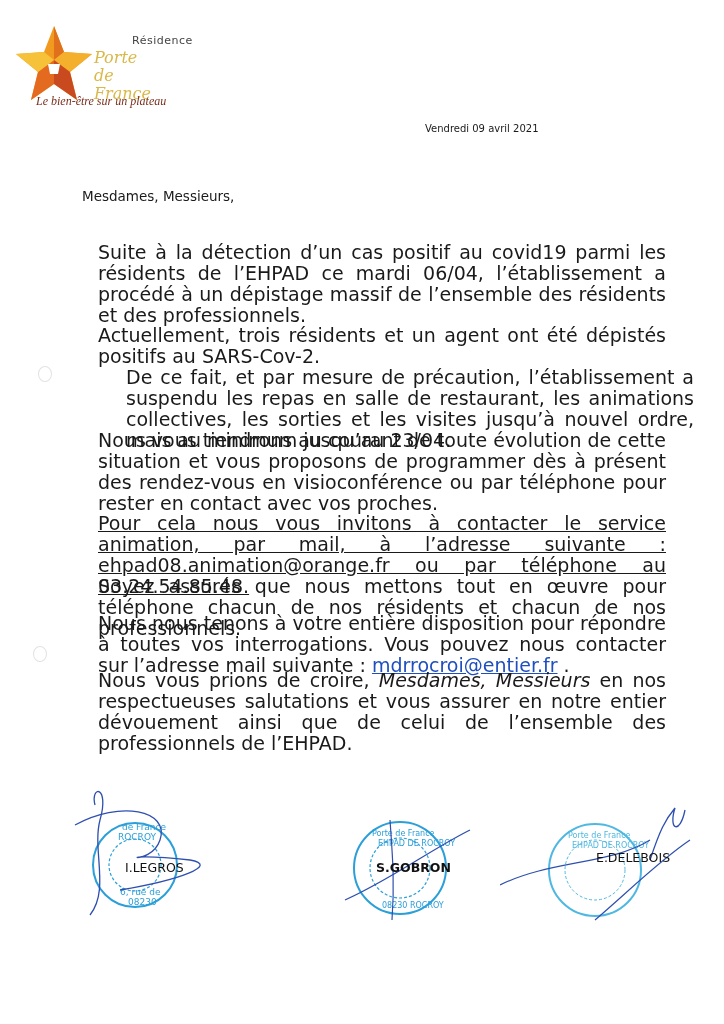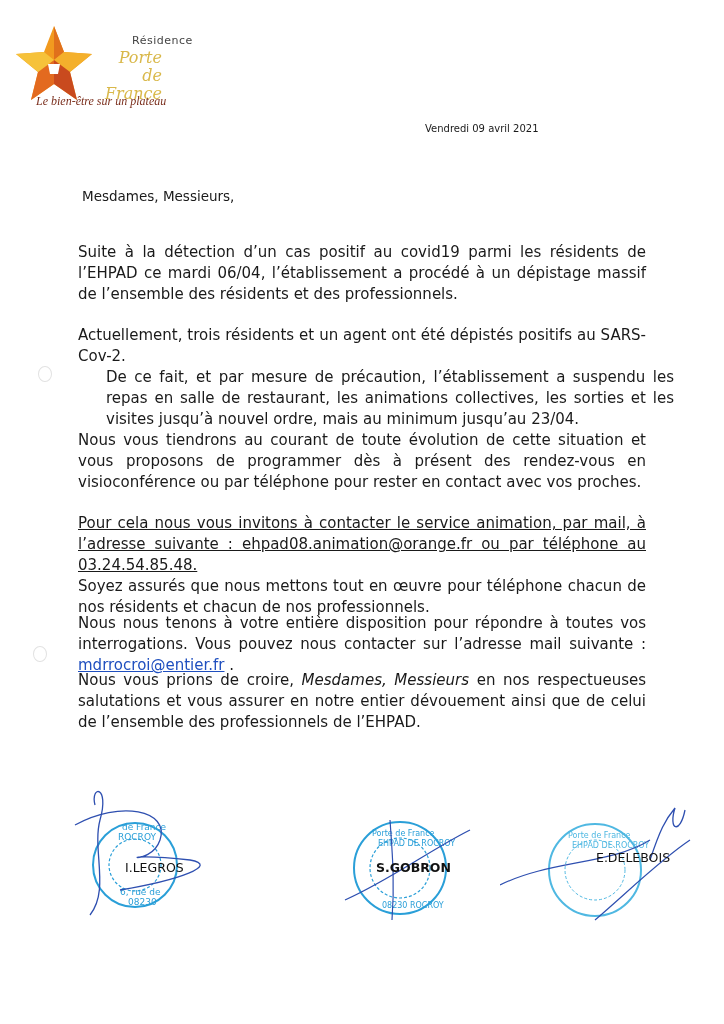--- a/index.html
+++ b/index.html
@@ -1,27 +1,27 @@
 <!DOCTYPE html>
 <html><head>
 <meta charset="utf-8">
 <style>
   html, body { margin: 0; padding: 0; background: #ffffff; }
   body { width: 724px; height: 1024px; position: relative; overflow: hidden;
          font-family: "DejaVu Sans", sans-serif; color: #1a1a1a; }
   .logo { position: absolute; left: 12px; top: 22px; width: 150px; height: 90px; }
   .logo-residence { position: absolute; left: 84px; top: 12px; font-size: 11px; letter-spacing: 0.5px; color: #444; font-family: "DejaVu Sans", sans-serif; margin-left: 36px; }
-  .logo-name { position: absolute; left: 82px; top: 27px; font-size: 16px; line-height: 18px; color: #d9b84a; font-style: italic; font-family: "DejaVu Serif", serif; text-align: right; }
+  .logo-name { position: absolute; left: 82px; top: 27px; font-size: 16px; line-height: 18px; color: #d9b84a; font-style: italic; font-family: "DejaVu Serif", serif; }
   .logo-tagline { position: absolute; left: 24px; top: 72px; font-size: 12px; color: #7a2e1c; font-style: italic; font-family: Liberation Serif, serif; white-space: nowrap; }
   .star { position: absolute; left: 2px; top: 2px; width: 80px; height: 78px; }
 
   .date { position: absolute; left: 425px; top: 123px; font-size: 10px; }
   .salutation { position: absolute; left: 82px; top: 188px; font-size: 13.5px; }
 
-  .body-text { position: absolute; left: 78px; width: 568px; font-size: 15px; line-height: 21px; text-align: justify; }
+  .body-text { position: absolute; left: 98px; width: 568px; font-size: 19px; line-height: 21px; text-align: justify; }
   .p1 { top: 242px; }
   .p2 { top: 325px; }
   .p3 { top: 367px; margin-left: 28px; }
   .p4 { top: 430px; }
   .p5 { top: 513px; text-decoration: underline; }
   .p6 { top: 576px; }
   .p7 { top: 613px; }
   .p8 { top: 670px; }
   .email-link { color: #1f4fbf; text-decoration: underline; }
   .it { font-style: italic; }

